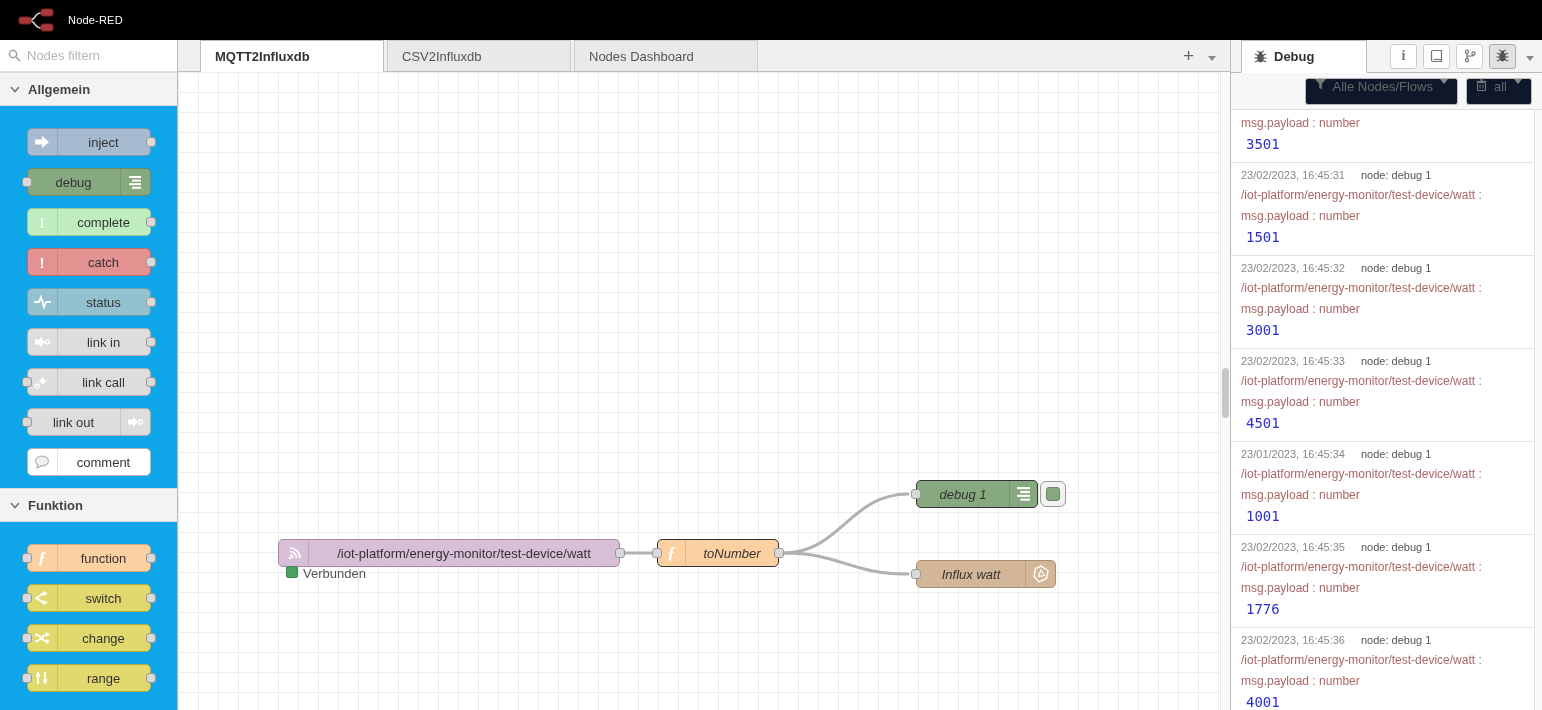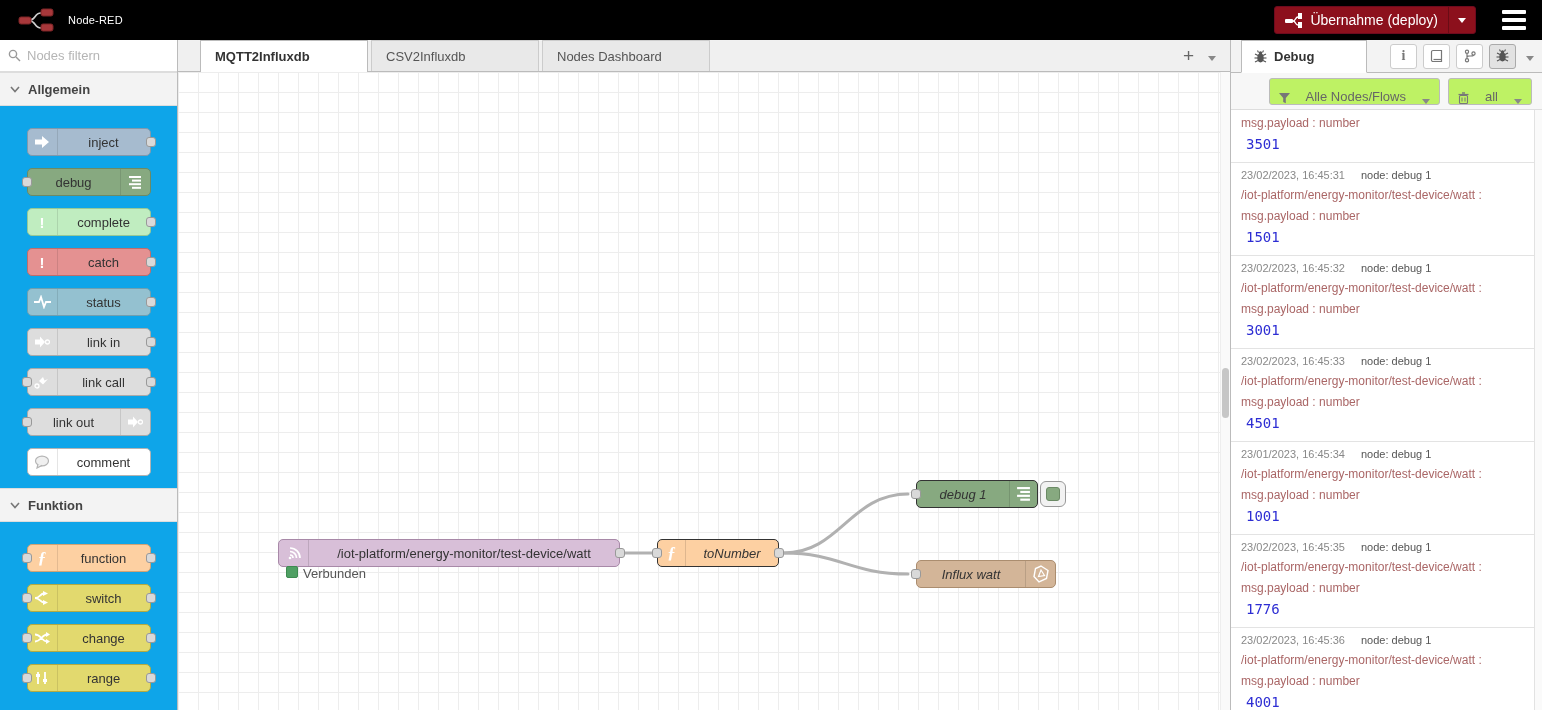--- a/index.html
+++ b/index.html
@@ -47,21 +47,21 @@
   .c-status   { background:#94c1d0; border-color:#6f9fb0; }
   .c-link     { background:#dddddd; border-color:#aaaaaa; }
   .c-comment  { background:#ffffff; border-color:#b3b3b3; }
   .c-function { background:#fdd0a2; border-color:#d2a374; }
   .c-yellow   { background:#e2d96e; border-color:#b3aa41; }
   .excl { color:#fff; font-weight:bold; font-size:15px; }
 
   
   .canvas-col { flex:1; display:flex; flex-direction:column; min-width:0; }
   .tabbar { height:32px; background:#f0f0f0; border-bottom:1px solid #bbb; display:flex; align-items:stretch; padding-left:22px; }
-  .wtab { width:168px; display:flex; align-items:center; padding:12px 14px; font-size:13px; color:#555;
+  .wtab { width:184px; display:flex; align-items:center; padding:12px 14px; font-size:13px; color:#555;
     background:#e9e9e9; border:1px solid #ccc; border-bottom:none; margin-right:3px; cursor:pointer; }
   .wtab.active { background:#fff; color:#333; font-weight:bold; border-color:#bbb; margin-bottom:-1px; }
   .tabbar-btns { margin-left:auto; display:flex; align-items:center; gap:14px; padding-right:14px; }
   .plus-btn { color:#666; font-size:19px; line-height:1; cursor:pointer; }
   .tab-caret { cursor:pointer; }
   .tab-caret .caret { border-top-color:#888; }
 
   .canvas { flex:1; position:relative; background-color:#fff; overflow:hidden;
     background-image: linear-gradient(#ededed 1px, transparent 1px), linear-gradient(90deg, #ededed 1px, transparent 1px);
     background-size:20px 20px; }
@@ -86,22 +86,22 @@
   .sb-tabrow { height:33px; background:#f3f3f3; border-bottom:1px solid #bbb; display:flex; align-items:stretch; padding:0 8px 0 10px; }
   .sb-tab { background:#fff; border:1px solid #bbb; border-bottom:1px solid #fff; margin-bottom:-1px; width:126px;
     display:flex; align-items:center; gap:7px; padding:0 12px; font-size:13px; font-weight:bold; color:#333; cursor:pointer; }
   .sb-btns { margin-left:auto; display:flex; align-items:center; gap:6px; }
   .sb-btn { width:27px; height:25px; border:1px solid #ccc; border-radius:3px; background:#fff; display:flex; align-items:center; justify-content:center; cursor:pointer; color:#777; }
   .sb-btn.active { background:#e2e2e2; border-color:#aaa; }
   .sb-btn.info-glyph { font-family:"Liberation Serif",serif; font-weight:bold; font-size:14px; }
   .sb-caret { margin-left:4px; cursor:pointer; }
   .sb-caret .caret { border-top-color:#888; }
   .filter-row { height:37px; background:#f7f7f7; border-bottom:1px solid #ddd; display:flex; align-items:center; justify-content:flex-end; gap:8px; padding:0 10px; }
-  .filter-btn { height:27px; border:1px solid #bbb; border-radius:3px; background:#bef264; color:#666; font-size:13px;
-    display:flex; align-items:flex-end; gap:16px; padding:0 9px; cursor:pointer; }
+  .filter-btn { height:27px; border:1px solid #bbb; border-radius:3px; background:#0f172a; color:#666; font-size:13px;
+    display:flex; align-items:flex-start; gap:7px; padding:0 9px; cursor:pointer; }
   .filter-btn .caret { border-top-color:#888; }
 
   .msg-list { flex:1; position:relative; overflow:hidden; }
   .msg-scroll { position:absolute; top:0; right:0; bottom:0; width:8px; background:#fafafa; border-left:1px solid #e2e2e2; }
   .msgs { position:absolute; left:0; top:0; right:8px; }
   .dmsg { padding:6px 10px 10px 10px; border-bottom:1px solid #e3e3e3; }
   .dmeta { font-size:11px; color:#888; margin-bottom:7px; display:flex; gap:16px; }
   .dmeta .mnode { color:#555; }
   .dtopic { color:#a66; font-size:12px; margin-bottom:7px; word-break:break-all; }
   .dptype { color:#a66; font-size:12px; margin-bottom:6px; }
@@ -116,41 +116,20 @@
 
   <div class="header">
     <div class="logo">
       <svg class="icon" width="38" height="26" viewBox="0 0 38 26">
         <path d="M12 13 C18 13 16 6 23 6 M12 14 C18 14 16 21 23 21" stroke="#cfcfcf" stroke-width="1.6" fill="none"></path>
         <rect x="1" y="10" width="12" height="7" rx="2" fill="#A8383B" stroke="#7d2527" stroke-width="1"></rect>
         <rect x="23" y="2" width="12" height="7" rx="2" fill="#A8383B" stroke="#7d2527" stroke-width="1"></rect>
         <rect x="23" y="17" width="12" height="7" rx="2" fill="#A8383B" stroke="#7d2527" stroke-width="1"></rect>
       </svg>
       <span class="app-title">Node-RED</span>
-    </div>
-    <div class="header-right">
-      <div class="deploy-btn">
-        <span class="deploy-main">
-          <svg class="icon" width="17" height="17" viewBox="0 0 17 17">
-            <rect x="0" y="7" width="8" height="4" rx="1" fill="#fff"></rect>
-            <path d="M8 9 C11 9 10 5 13 5 M8 9 C11 9 10 13 13 13" stroke="#fff" stroke-width="1.4" fill="none"></path>
-            <rect x="13" y="1" width="4" height="6" fill="#fff"></rect>
-            <rect x="13" y="10" width="4" height="6" fill="#fff"></rect>
-          </svg>
-          <span>Übernahme (deploy)</span>
-        </span>
-        <span class="deploy-caret">
-            <span class="caret"></span>
-          </span>
-      </div>
-      <div class="hamburger">
-          <div></div>
-          <div></div>
-          <div></div>
-        </div>
     </div>
   </div>
 
   <div class="main">
 
     <div class="palette">
       <div class="palette-search">
         <svg class="icon" width="13" height="13" viewBox="0 0 13 13">
           <circle cx="5" cy="5" r="3.6" fill="none" stroke="#999" stroke-width="1.4"></circle>
           <line x1="8" y1="8" x2="12" y2="12" stroke="#999" stroke-width="1.4"></line>

